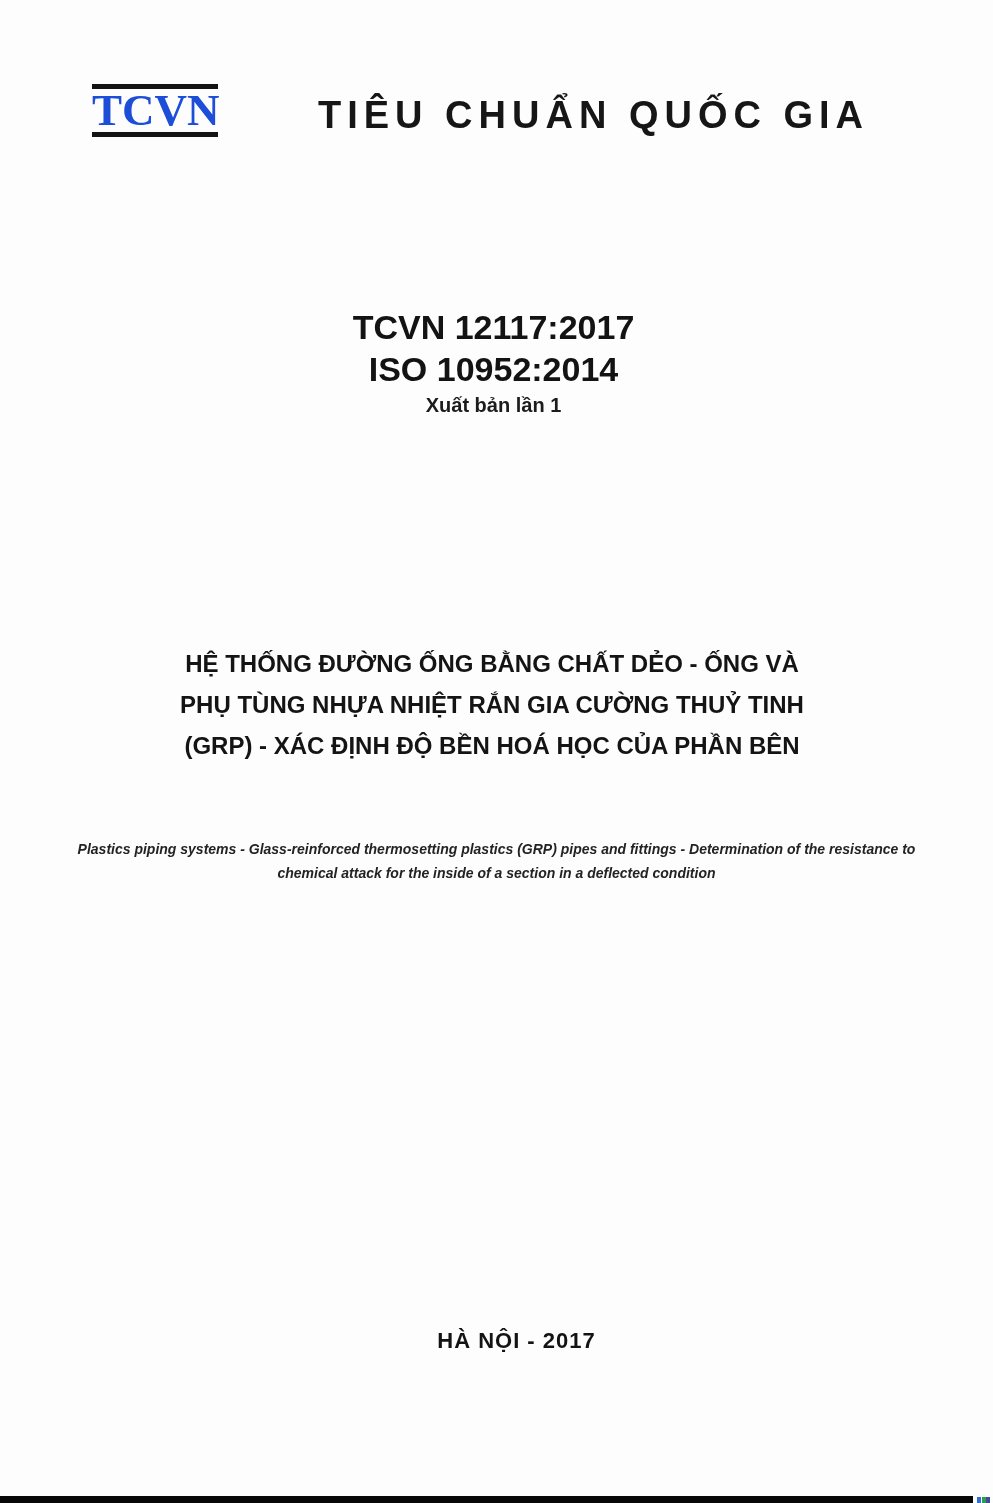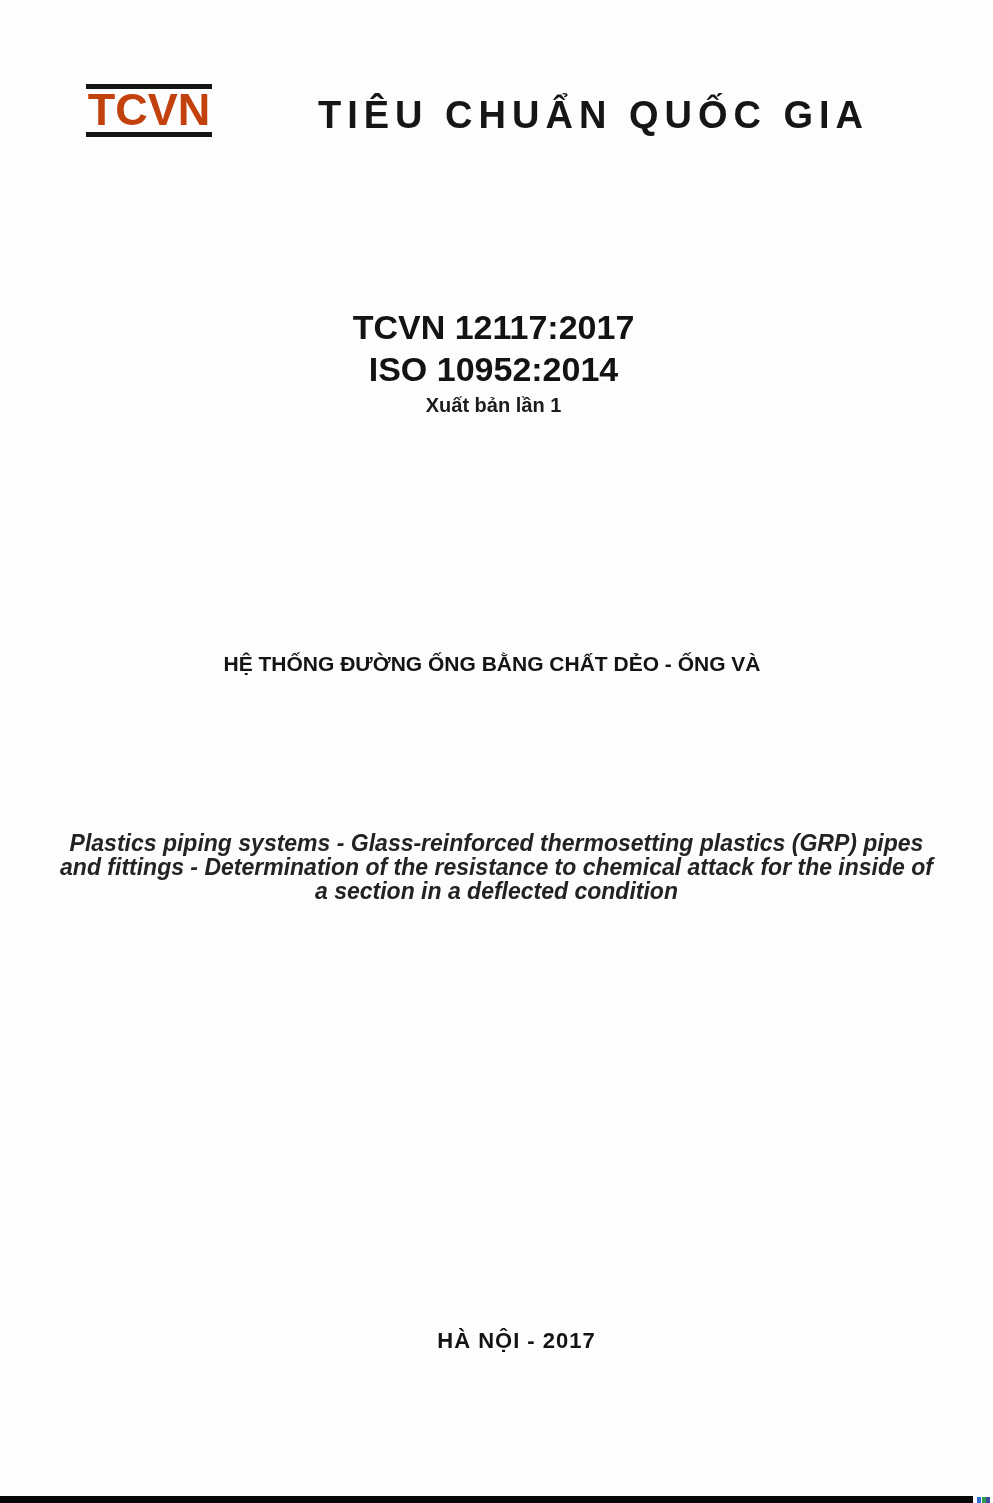--- a/index.html
+++ b/index.html
@@ -15,32 +15,33 @@
     margin: 0 auto;
     background: #fdfdfd;
     color: #1a1a1a;
     font-family: "Liberation Sans", "DejaVu Sans", sans-serif;
     overflow: hidden;
   }
 
   
   .logo {
     position: absolute;
-    left: 86px;
+    left: 92px;
     top: 84px;
     width: 126px;
     border-top: 5px solid #141414;
     border-bottom: 5px solid #141414;
     padding: 1px 0 2px 0;
     text-align: center;
     font-size: 45px;
     font-weight: bold;
     line-height: 40px;
     letter-spacing: 0px;
-    color: #c2410c;
+    color: #1d4ed8;
+    font-family: Liberation Serif, serif;
   }
 
   
   .doc-type {
     position: absolute;
     left: 318px;
     top: 98px;
     width: 540px;
     text-align: center;
     font-size: 38px;
@@ -75,36 +76,36 @@
     color: #1c1c1c;
   }
 
   
   .title-vi {
     position: absolute;
     top: 643px;
     left: 21px;
     right: 30px;
     text-align: center;
-    font-size: 21px;
+    font-size: 24px;
     font-weight: bold;
     line-height: 41px;
     color: #141414;
   }
 
   
   .title-en {
     position: absolute;
     top: 831px;
     left: 50px;
     right: 50px;
-    margin: 0 auto;
+    margin: 6px auto;
     max-width: 888px;
     text-align: center;
-    font-size: 23px;
+    font-size: 14px;
     font-weight: bold;
     font-style: italic;
     line-height: 24px;
     color: #232323;
   }
 
   
   .imprint {
     position: absolute;
     top: 1326px;
@@ -148,20 +149,22 @@
   <div class="doc-type">TIÊU CHUẨN QUỐC GIA</div>
 
   <div class="designation">
     <div class="std-number">TCVN 12117:2017</div>
     <div class="iso-ref">ISO 10952:2014</div>
     <div class="edition">Xuất bản lần 1</div>
   </div>
 
   <div class="title-vi">
     <div>HỆ THỐNG ĐƯỜNG ỐNG BẰNG CHẤT DẺO - ỐNG VÀ</div>
+    <div>PHỤ TÙNG NHỰA NHIỆT RẮN GIA CƯỜNG THUỶ TINH</div>
+    <div>(GRP) - XÁC ĐỊNH ĐỘ BỀN HOÁ HỌC CỦA PHẦN BÊN</div>
   </div>
 
   <div class="title-en">Plastics piping systems - Glass-reinforced thermosetting plastics (GRP) pipes and fittings - Determination of the resistance to chemical attack for the inside of a section in a deflected condition</div>
 
   <div class="imprint">HÀ NỘI - 2017</div>
 
   <div class="scan-bar"></div>
   <span class="scan-noise n1"></span>
   <span class="scan-noise n2"></span>
   <span class="scan-noise n3"></span>

